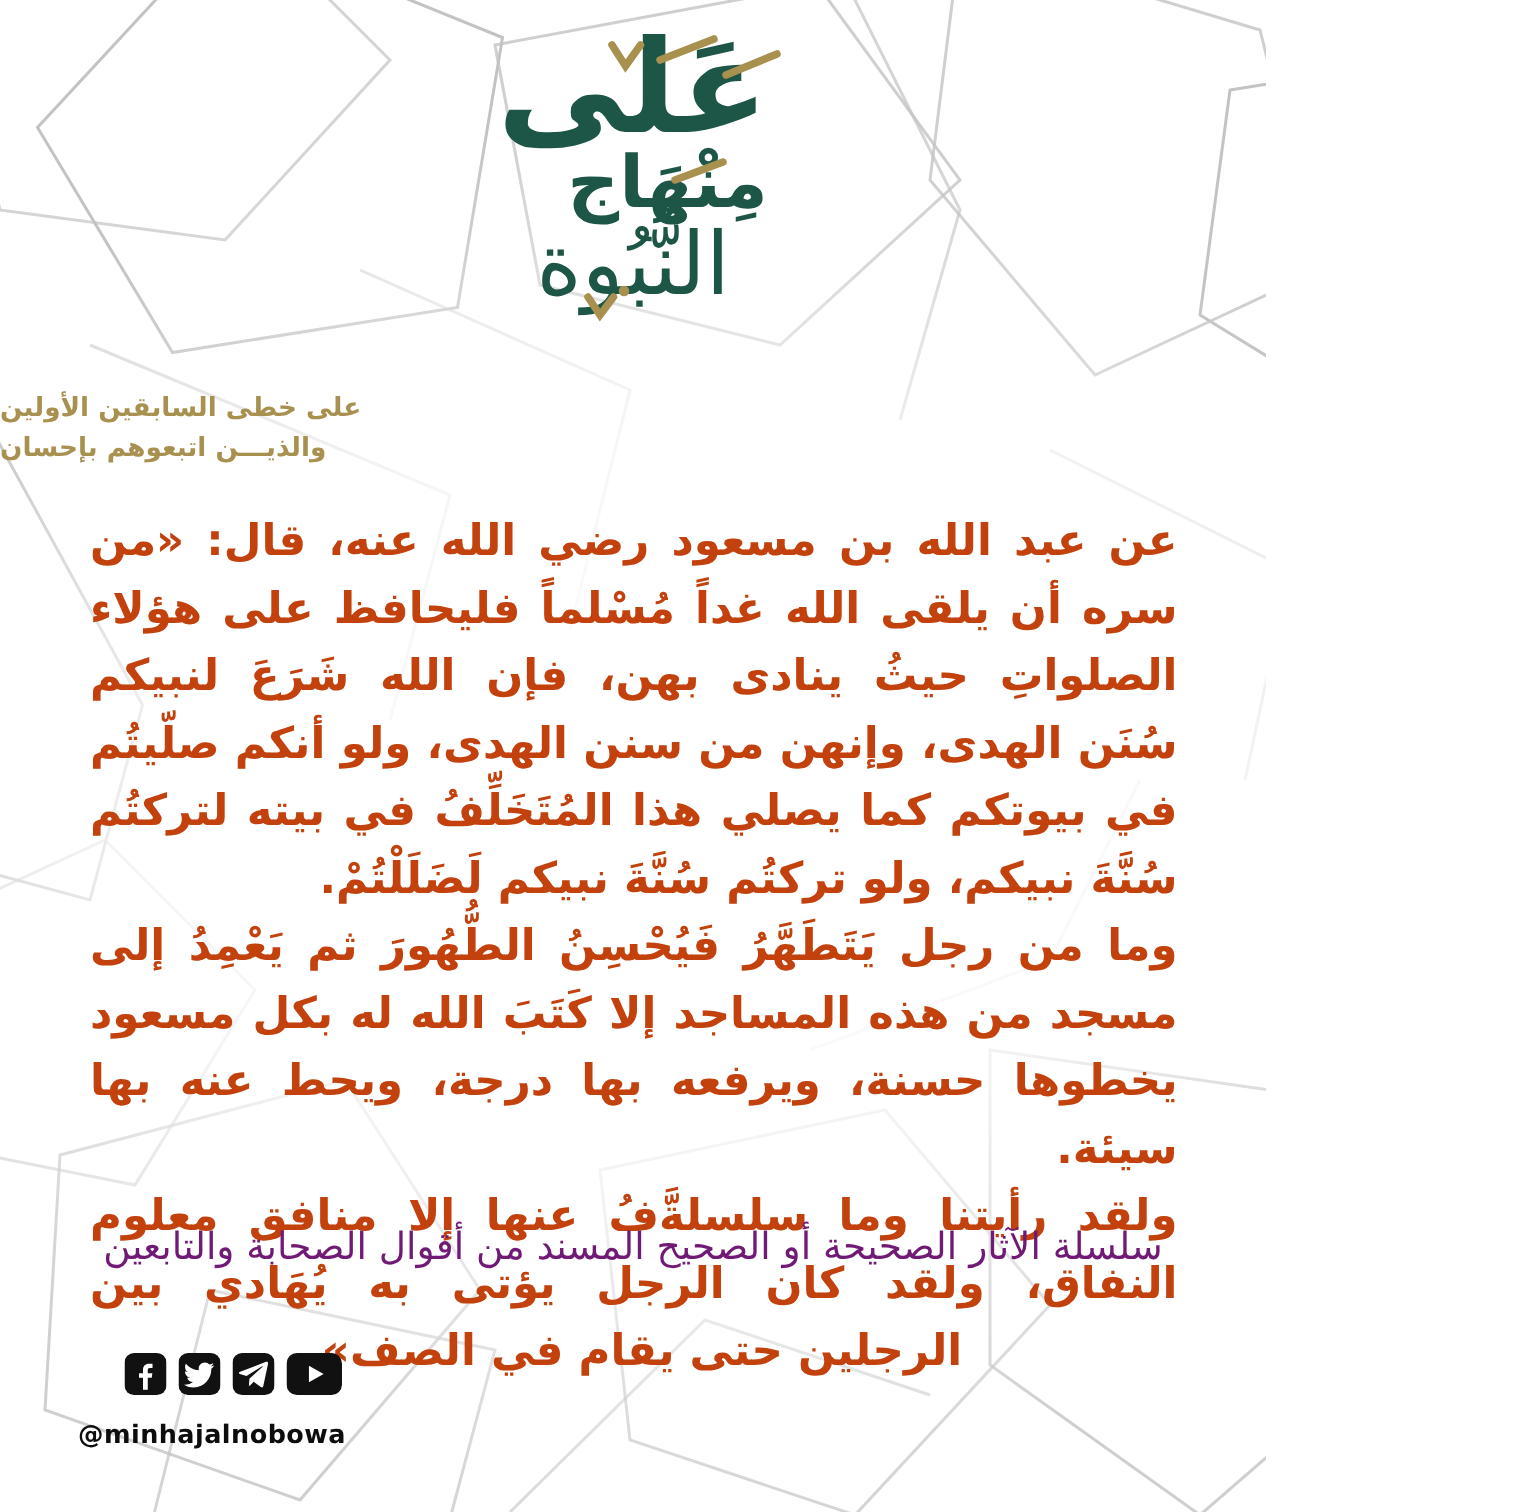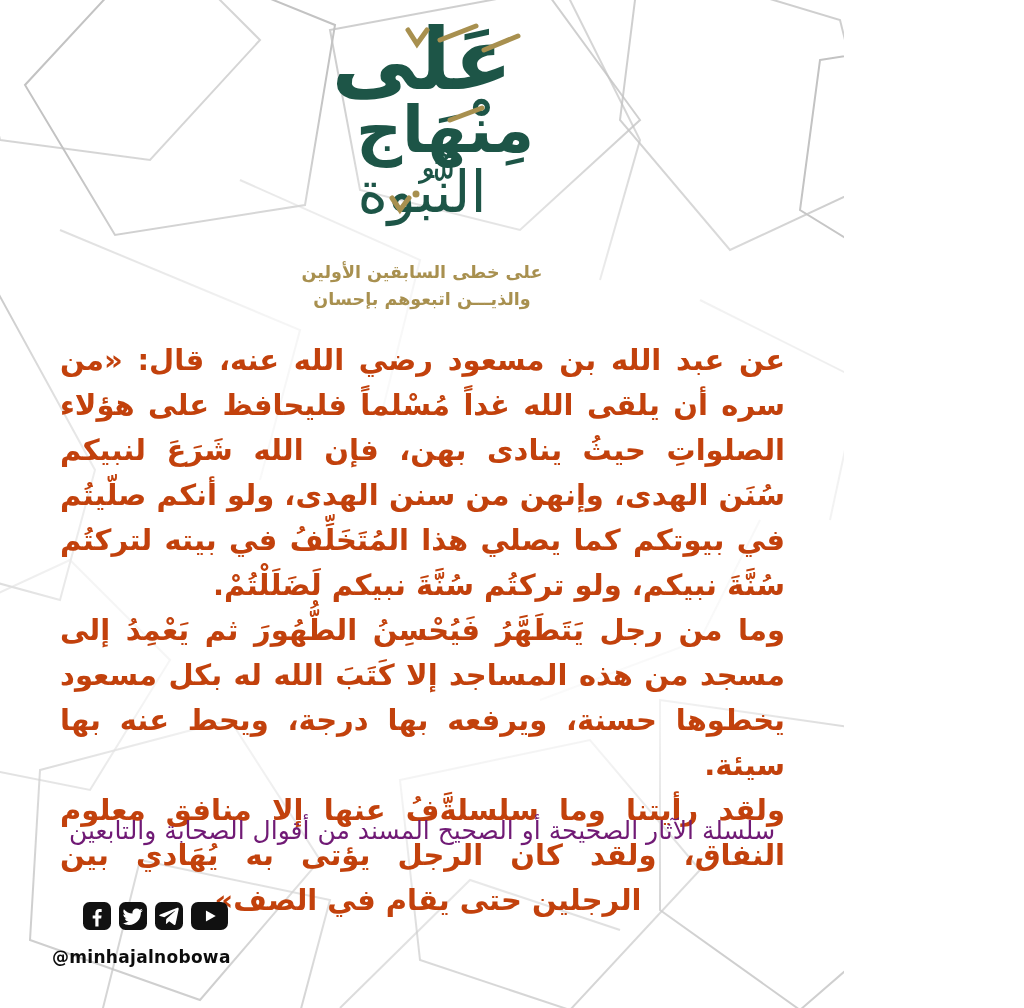--- a/index.html
+++ b/index.html
@@ -15,26 +15,26 @@
     background: radial-gradient(ellipse 72% 46% at 50% 54%,
       rgba(255,255,255,0.95) 0%, rgba(255,255,255,0.72) 55%,
       rgba(255,255,255,0.18) 85%, rgba(255,255,255,0) 100%);
   }
   
   .logo {
     position:absolute; top:16px; left:0; right:0;
     text-align:center; direction:rtl; color:#1d5547;
   }
   .logo-l1 { font-size:86px; font-weight:700; line-height:1.0; }
-  .logo-l2 { font-size:64px; font-weight:700; line-height:1.0; margin-top:-4px;margin-left:46px; }
+  .logo-l2 { font-size:48px; font-weight:700; line-height:1.0; margin-top:-4px;margin-left:46px; }
   .logo-l3 { font-size:58px; font-weight:400; line-height:1.05; }
   .gold-marks { position:absolute; top:0; left:50%; transform:translateX(-50%); pointer-events:none; }
   .subtitle {
     position:absolute; top:259px; left:0; right:0;
-    text-align:center; direction:rtl;
+    text-align:left; direction:rtl;
     color:#a8904f; font-size:17.5px; line-height:27px; font-weight:600;
   }
   
   .body-text {
     position:absolute; top:338px; left:60px; right:59px;
     direction:rtl; text-align:justify;
     color:#c2410c; font-size:29px; font-weight:700; line-height:45px;
   }
   .body-text p { margin:0; }
   .body-text p.center-last { text-align-last:center; }

